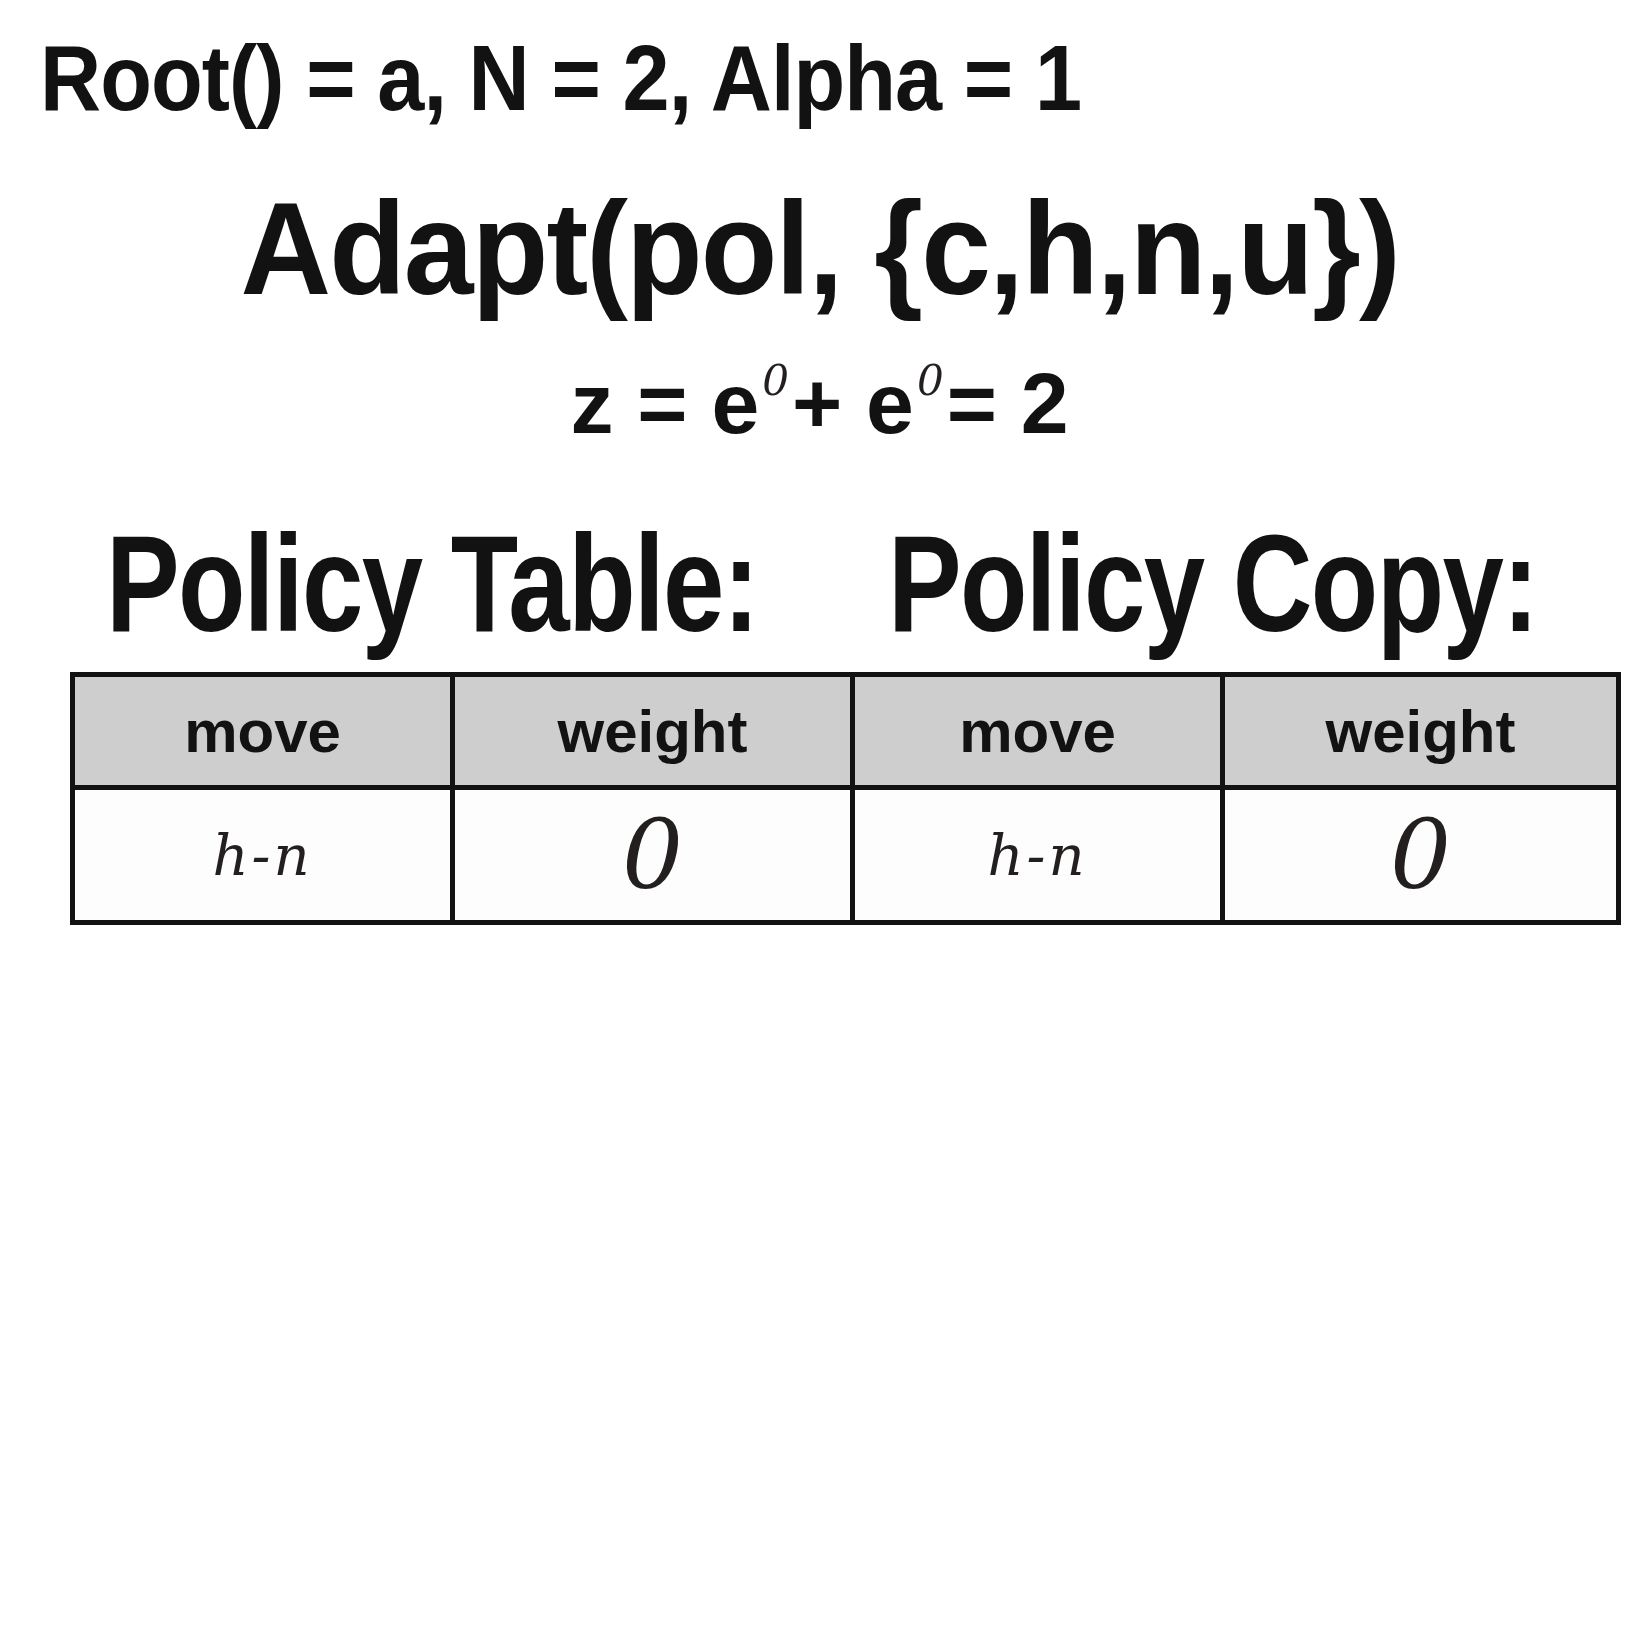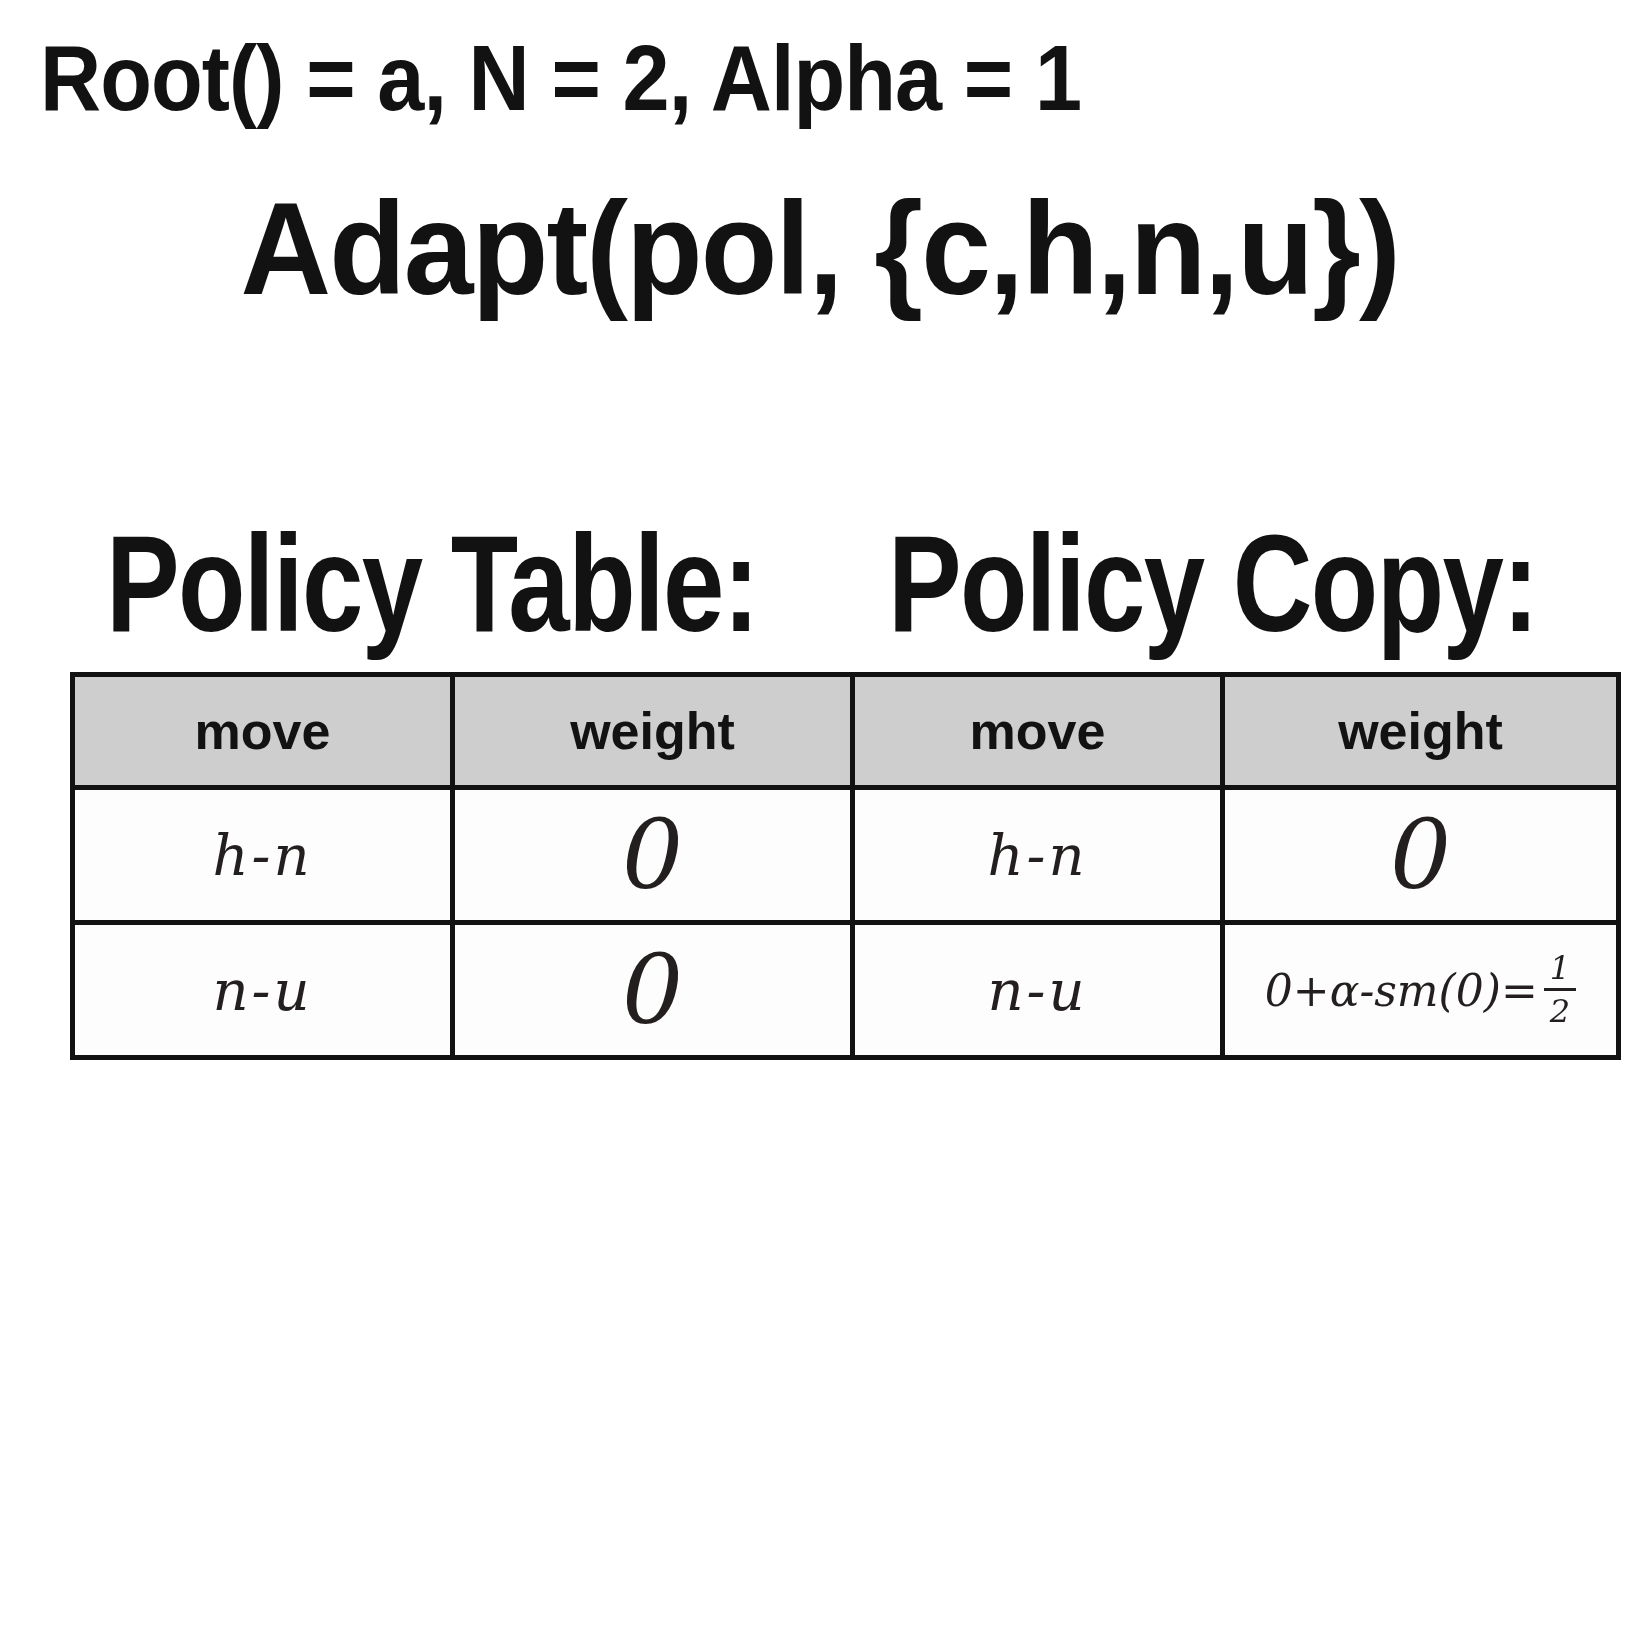--- a/index.html
+++ b/index.html
@@ -102,21 +102,21 @@
   }
   table.policy th,
   table.policy td {
     border: 5px solid #121212;
     text-align: center;
     vertical-align: middle;
     overflow: hidden;
   }
   table.policy th {
     background: #cecece;
-    font-size: 52px;
+    font-size: 60px;
     font-weight: 700;
     height: 106px;
     color: #121212;
   }
   table.policy td { height: 128px; background: #fdfdfd; }
 
   
   .hand {
     font-family: "DejaVu Serif", serif;
     font-style: italic;
@@ -157,20 +157,23 @@
 <body>
 
 <div class="page">
 
   <div class="params">Root() = a, N = 2, Alpha = 1</div>
 
   <div class="title-wrap">
     <span class="title">Adapt(pol, {c,h,n,u})</span>
   </div>
 
+  <div class="eq-wrap">
+    <span class="eq"><span>z = e</span><span class="sup hand">0</span><span>+ e</span><span class="sup hand">0</span><span>= 2</span></span>
+  </div>
 
   <div class="headings">
     <span class="h h-left">Policy Table:</span>
     <span class="h h-right">Policy Copy:</span>
   </div>
 
   <table class="policy">
     <colgroup>
       <col style="width:380px">
       <col style="width:400px">
@@ -190,30 +193,16 @@
         <td class="hand mv">h-n</td>
         <td class="hand zero">0</td>
         <td class="hand mv">h-n</td>
         <td class="wr wr-zero">
           <span class="wr-inner hand">
             <span class="prefix">0</span>
 
           </span>
         </td>
       </tr>
-      <tr>
-        <td class="hand mv">n-u</td>
-        <td class="hand zero">0</td>
-        <td class="hand mv">n-u</td>
-        <td class="wr wr-expr">
-          <span class="wr-inner hand">
-            <span class="prefix">0+α-sm(0)=</span>
-            <span class="frac">
-              <span class="num">1</span>
-              <span class="den">2</span>
-            </span>
-          </span>
-        </td>
-      </tr>
     </tbody>
   </table>
 
 </div>
 
 </body></html>

